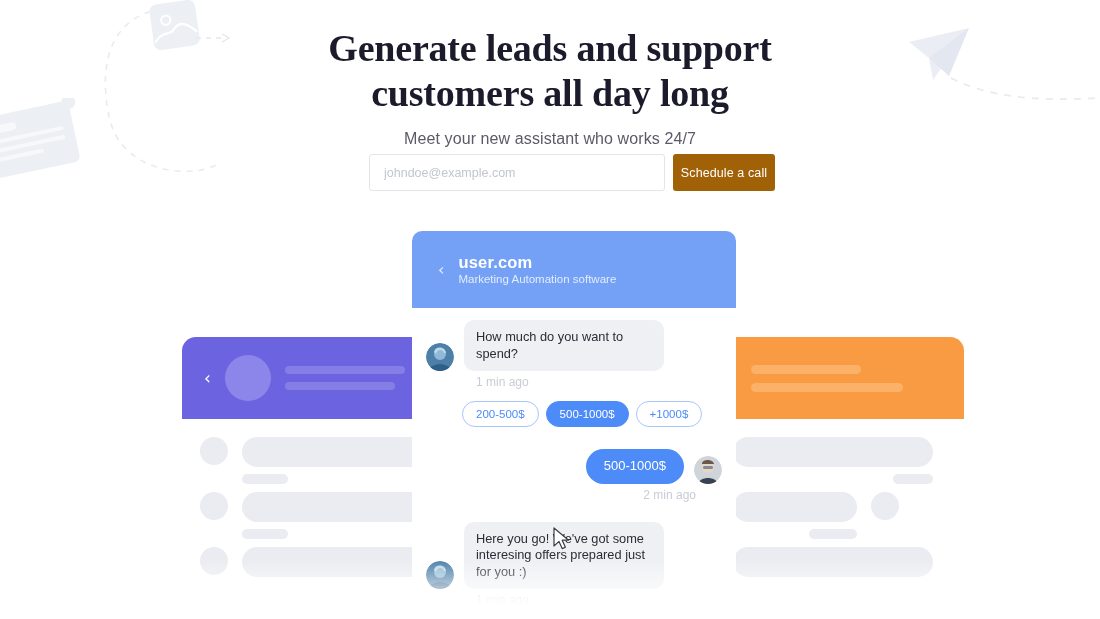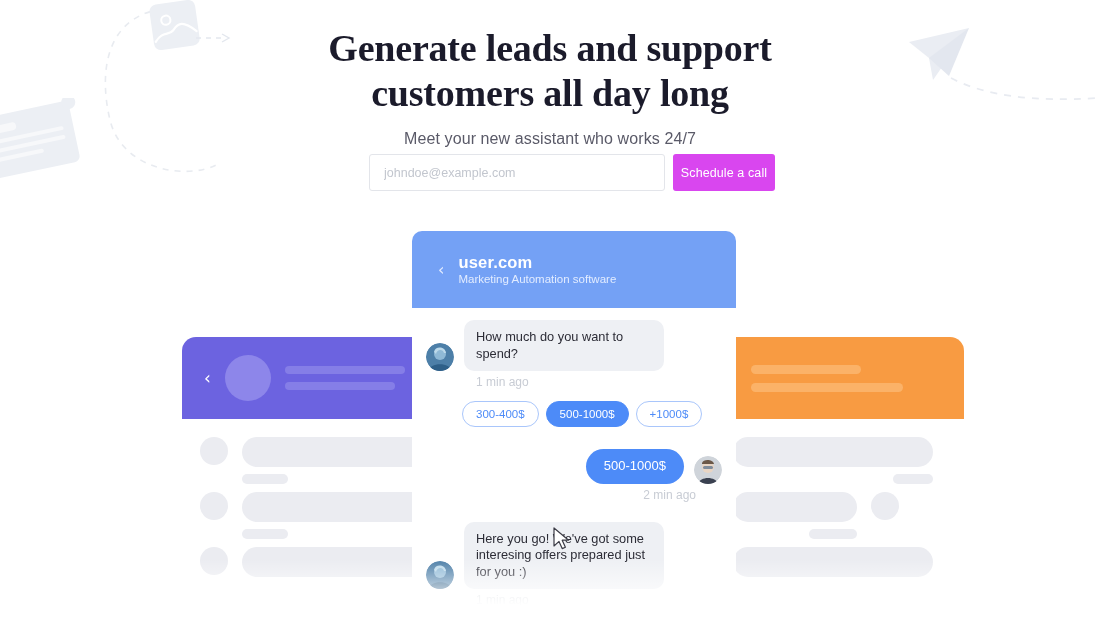--- a/index.html
+++ b/index.html
@@ -48,21 +48,21 @@
     padding: 0 14px;
     font-family: "Liberation Sans", sans-serif;
     font-size: 12.5px;
     color: #3b3b46;
     outline: none;
   }
   .email-input::placeholder { color: #c2c6ce; }
   .cta-btn {
     margin-left: 8px;
     width: 102px; height: 37px;
-    background: #d946ef;
+    background: #a16207;
     color: #ffffff;
     border: none;
     border-radius: 3px;
     font-family: "Liberation Sans", sans-serif;
     font-size: 12.5px;
     letter-spacing: 0.1px;
     cursor: pointer;
   }
 
   
@@ -352,21 +352,21 @@
             <circle cx="14" cy="11" r="6" fill="#8fb9d6"></circle>
             <path d="M2 28 C 4 19, 24 19, 26 28 Z" fill="#2e5f88"></path>
             <path d="M8 9 C 9 3, 19 3, 20 10 L 18 10 C 17 6, 11 6, 10 11 Z" fill="#bcd9ea"></path>
           </svg>
         </span>
         <span class="bubble">How much do you want to spend?</span>
       </div>
       <div class="stamp">1 min ago</div>
 
       <div class="chips">
-        <span class="chip">300-400$</span>
+        <span class="chip">200-500$</span>
         <span class="chip active">500-1000$</span>
         <span class="chip">+1000$</span>
       </div>
 
       <div class="msg out m2">
         <span class="av-photo">
           <svg width="28" height="28" viewBox="0 0 28 28">
             <circle cx="14" cy="14" r="14" fill="#cfd4da"></circle>
             <circle cx="14" cy="11" r="6" fill="#e8d5c4"></circle>
             <path d="M4 28 C 6 20, 22 20, 24 28 Z" fill="#3a4150"></path>

